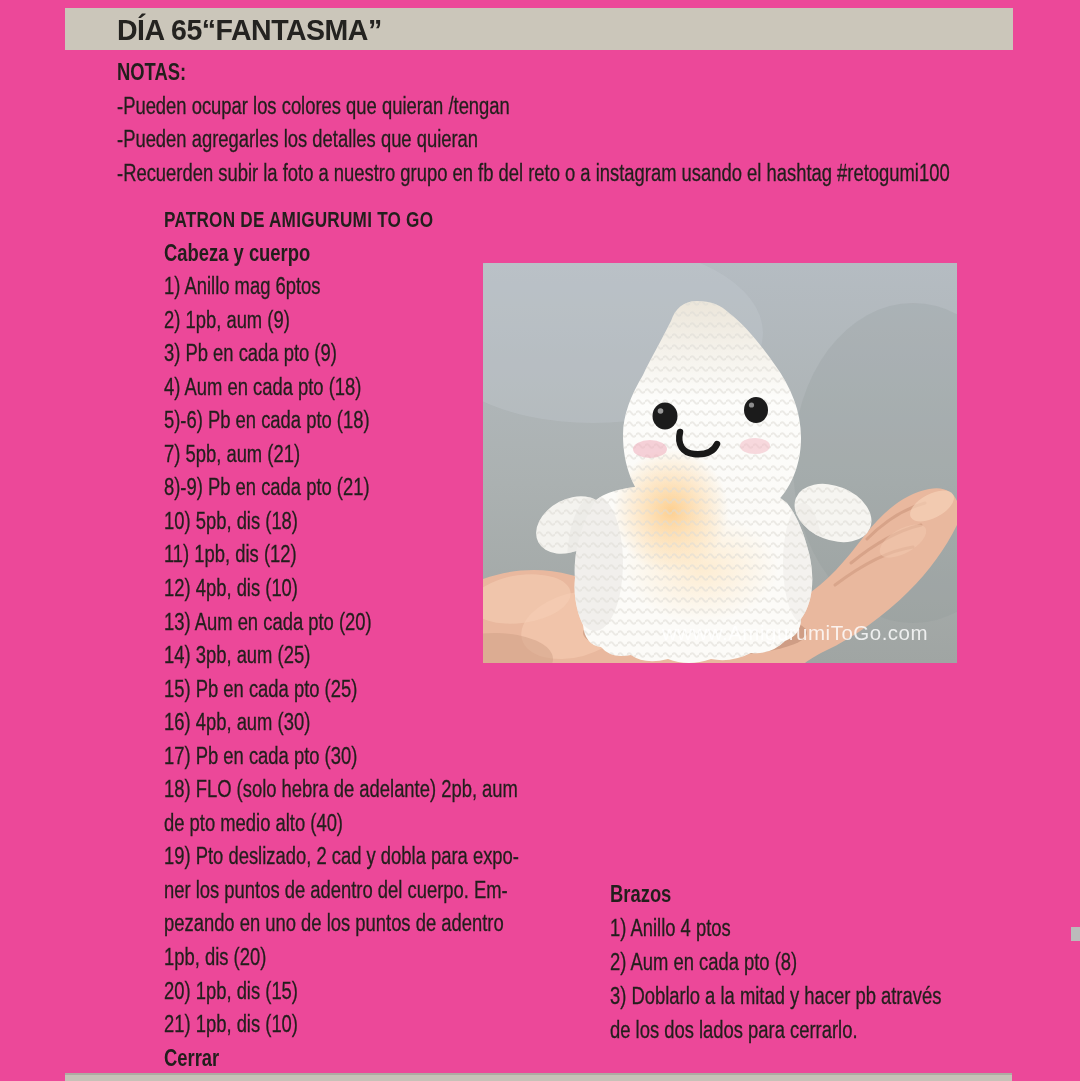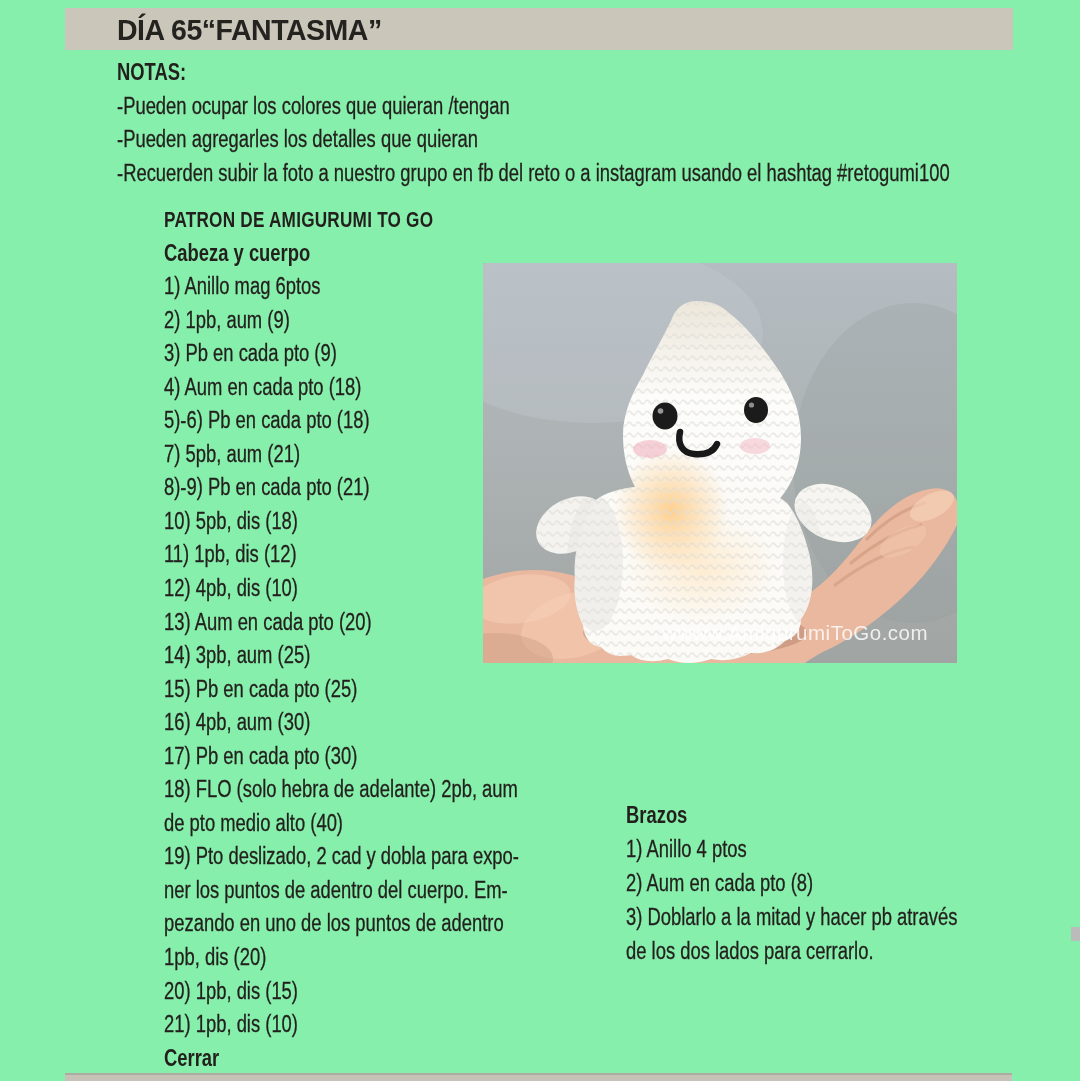--- a/index.html
+++ b/index.html
@@ -1,18 +1,18 @@
 <!DOCTYPE html>
 <html><head>
 <meta charset="utf-8">
 <style>
   html,body{margin:0;padding:0;background:#ffffff;}
   .canvas{
     position:relative; width:1080px; height:1081px; overflow:hidden;
-    background:#86efac; font-family:"Liberation Sans", sans-serif;
+    background:#ec4899; font-family:"Liberation Sans", sans-serif;
     color:#221f1c;
   }
   .header-bar{
     position:absolute; left:65px; top:8px; width:948px; height:42px;
     background:#cbc6ba;
   }
   .page-title{
     position:absolute; left:52px; top:0; height:42px; line-height:44px;
     font-size:30px; font-weight:700; color:#242320; white-space:nowrap;
     transform:scaleX(0.95); transform-origin:0 50%; letter-spacing:-0.5px;
@@ -21,21 +21,21 @@
   .tline{
     height:33.5px; line-height:33.5px; font-size:23px; white-space:nowrap;
     transform:scaleX(0.8); transform-origin:0 50%; letter-spacing:0;
     -webkit-text-stroke:0.3px #221f1c;
   }
   .bold{ font-weight:700; -webkit-text-stroke:0; }
   .col-left{ position:absolute; left:120px; top:203px;margin-left:44px; }
   .col-left .tline{ height:33.55px; line-height:33.55px; }
   .h1{ font-size:22px; font-weight:700; transform:scaleX(0.78); -webkit-text-stroke:0; letter-spacing:0.3px;}
   .h2{ font-size:23px; font-weight:700; transform:scaleX(0.8); -webkit-text-stroke:0;}
-  .col-arms{ position:absolute; left:610px; top:798px;margin-left:16px; }
+  .col-arms{ position:absolute; left:610px; top:877px; }
   .col-arms .tline{ height:34px; line-height:34px; }
   .photo{ position:absolute; left:483px; top:263px; width:474px; height:400px; }
   .bottom-bar{
     position:absolute; left:65px; top:1073px; width:947px; height:8px;
     background:#c6c2b7; border-top:2px solid #aeab a1;
     border-top:2px solid #aeaba1;
   }
   .edge-artifact{
     position:absolute; left:1071px; top:927px; width:9px; height:14px;
     background:#bbbbbb;

